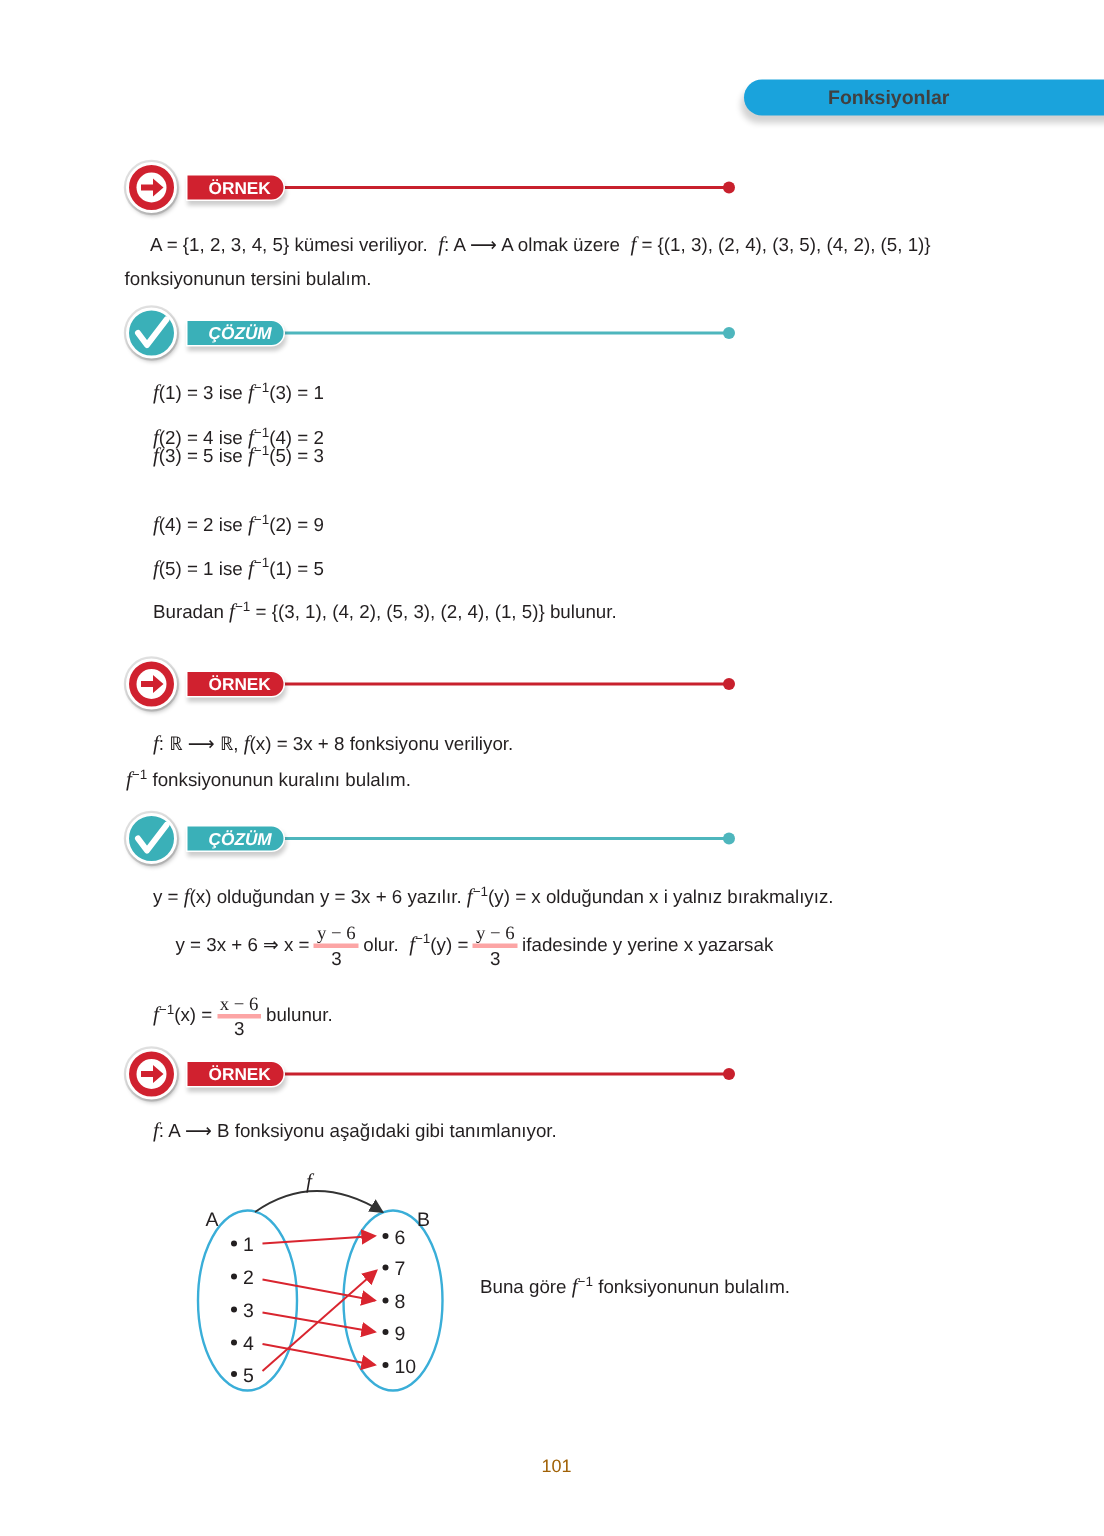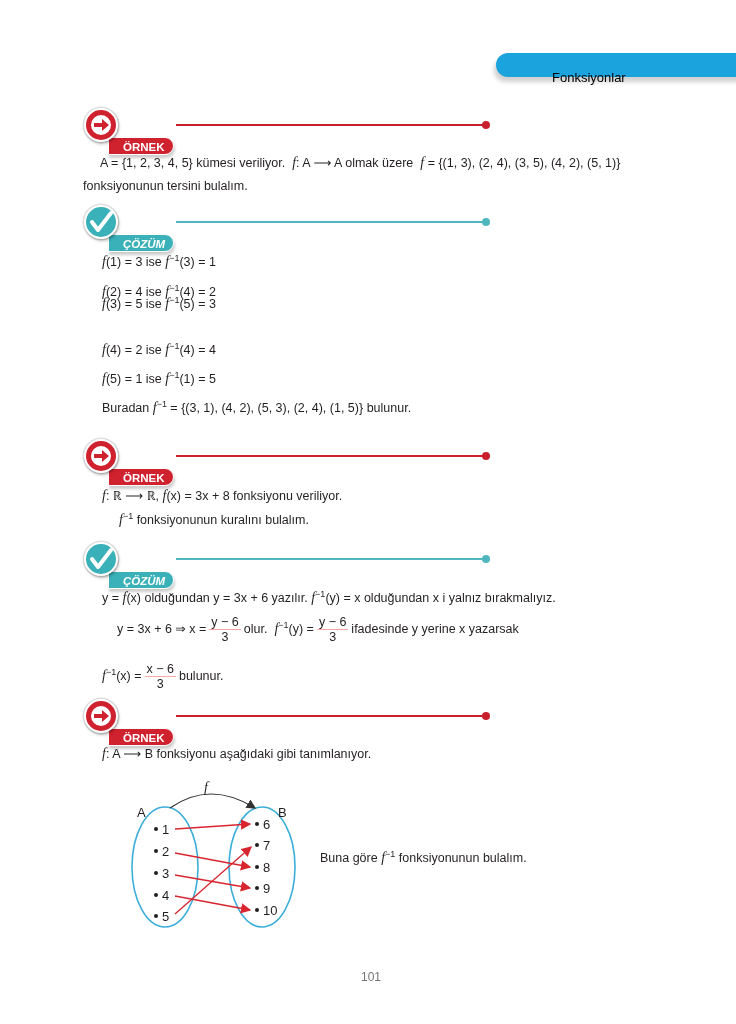--- a/index.html
+++ b/index.html
@@ -5,55 +5,55 @@
   * { box-sizing: border-box; margin: 0; padding: 0; }
   html, body { width: 736px; height: 1024px; background: #ffffff; overflow: hidden; }
   body { position: relative; font-family: "Liberation Sans", sans-serif; color: #231f20; font-size: 12.5px; }
 
   .header-tab {
     position: absolute; left: 496px; top: 53px; width: 250px; height: 24px;
     background: #1aa3dc; border-radius: 12px 0 0 12px;
     box-shadow: -2px 5px 4px rgba(0,0,0,0.18);
   }
   .header-tab span {
-    position: absolute; left: 56px; top: 17px; color: #000000; font-weight: normal; font-size: 13px;
+    position: absolute; left: 56px; top: 4px; color: #404040; font-weight: bold; font-size: 13px;
   }
 
   .badge-row { position: absolute; left: 84px; height: 34px; width: 410px; }
   .badge-circle {
     position: absolute; left: 0; top: 0; width: 34px; height: 34px; border-radius: 50%;
     border: 2px solid #fff; box-shadow: 0 0 0 1.5px rgba(0,0,0,0.12), 1px 2px 3px rgba(0,0,0,0.25);
     z-index: 2; display: flex; align-items: center; justify-content: center;
   }
   .badge-pill {
-    position: absolute; left: 24px; top: 8px; height: 18px; padding: 0 8px 0 14px;
+    position: absolute; left: 40px; top: 8px; height: 18px; padding: 0 8px 0 14px;
     border-radius: 0 9px 9px 0; color: #fff; font-weight: bold; font-size: 11.5px; line-height: 18px;
-    box-shadow: 1px 3px 3px rgba(0,0,0,0.2); z-index: 1; border: 1px solid #fff; margin-top: 21px;
+    box-shadow: 1px 3px 3px rgba(0,0,0,0.2); z-index: 1; border: 1px solid #fff;
   }
   .badge-line { position: absolute; left: 92px; top: 16px; height: 2px; }
   .badge-dot { position: absolute; top: 13px; width: 8px; height: 8px; border-radius: 50%; }
 
   .ornek .badge-circle { background: #d0212f; }
   .ornek .badge-pill { background: #d0212f; }
   .ornek .badge-line { background: #c8202d; width: 310px; }
   .ornek .badge-dot { background: #c8202d; left: 398px; }
 
   .cozum .badge-circle { background: #3ab0b8; }
   .cozum .badge-pill { background: #3ab0b8; font-style: italic; }
   .cozum .badge-line { background: #4eb6bd; width: 310px; }
   .cozum .badge-dot { background: #4eb6bd; left: 398px; }
 
   .txt { position: absolute; white-space: nowrap; font-size: 12.5px; }
   .m { font-family: "Liberation Serif", serif; font-style: italic; font-size: 14px; }
   .sup { font-size: 9px; vertical-align: 5px; }
   .frac { display: inline-block; vertical-align: middle; text-align: center; margin: 0 3px; }
-  .frac .num { display: block; border-bottom: 1px solid #fca5a5; padding: 0 2px; line-height: 14px; }
+  .frac .num { display: block; border-bottom: 3px solid #fca5a5; padding: 0 2px; line-height: 14px; font-family: Liberation Serif, serif; }
   .frac .den { display: block; line-height: 14px; }
 
-  .page-number { position: absolute; left: 361px; top: 970px; font-size: 12px; color: #737373; }
+  .page-number { position: absolute; left: 361px; top: 970px; font-size: 12px; color: #a16207; }
 </style>
 </head>
 <body>
 
 <div class="header-tab">
   <span>Fonksiyonlar</span>
 </div>
 
 <div class="badge-row ornek" style="top:108px;">
   <div class="badge-circle">
@@ -79,38 +79,38 @@
       </svg>
   </div>
   <div class="badge-pill">ÇÖZÜM</div>
   <div class="badge-line"></div>
   <div class="badge-dot"></div>
 </div>
 
 <div class="txt" style="left:102px;top:253px;"><span class="m">f</span><span>(1) = 3 ise </span><span class="m">f</span><span class="sup">−1</span><span>(3) = 1</span></div>
 <div class="txt" style="left:102px;top:283px;"><span class="m">f</span><span>(2) = 4 ise </span><span class="m">f</span><span class="sup">−1</span><span>(4) = 2</span></div>
 <div class="txt" style="left:102px;top:295px;"><span class="m">f</span><span>(3) = 5 ise </span><span class="m">f</span><span class="sup">−1</span><span>(5) = 3</span></div>
-<div class="txt" style="left:102px;top:341px;"><span class="m">f</span><span>(4) = 2 ise </span><span class="m">f</span><span class="sup">−1</span><span>(4) = 4</span></div>
+<div class="txt" style="left:102px;top:341px;"><span class="m">f</span><span>(4) = 2 ise </span><span class="m">f</span><span class="sup">−1</span><span>(2) = 9</span></div>
 <div class="txt" style="left:102px;top:370px;"><span class="m">f</span><span>(5) = 1 ise </span><span class="m">f</span><span class="sup">−1</span><span>(1) = 5</span></div>
 <div class="txt" style="left:102px;top:399px;"><span>Buradan </span><span class="m">f</span><span class="sup">−1</span><span> = {(3, 1), (4, 2), (5, 3), (2, 4), (1, 5)}</span><span> bulunur.</span></div>
 
 <div class="badge-row ornek" style="top:439px;">
   <div class="badge-circle">
     <svg width="22" height="22" viewBox="0 0 22 22">
         <circle cx="11" cy="11" r="10" fill="#fff"></circle>
         <path d="M4 9h8V5l7 6-7 6v-4H4z" fill="#d0212f"></path>
       </svg>
   </div>
   <div class="badge-pill">ÖRNEK</div>
   <div class="badge-line"></div>
   <div class="badge-dot"></div>
 </div>
 
 <div class="txt" style="left:102px;top:487px;"><span class="m">f</span><span>: ℝ ⟶ ℝ, </span><span class="m">f</span><span>(x) = 3x + 8 fonksiyonu veriliyor.</span></div>
-<div class="txt" style="left:119px;top:511px;text-align:right;"><span class="m">f</span><span class="sup">−1</span><span> fonksiyonunun kuralını bulalım.</span></div>
+<div class="txt" style="left:84px;top:511px;text-align:right;"><span class="m">f</span><span class="sup">−1</span><span> fonksiyonunun kuralını bulalım.</span></div>
 
 <div class="badge-row cozum" style="top:542px;">
   <div class="badge-circle">
     <svg width="26" height="26" viewBox="0 0 26 26">
         <path d="M4 13l6 8L23 4" stroke="#fff" stroke-width="4" fill="none" stroke-linecap="round" stroke-linejoin="round"></path>
       </svg>
   </div>
   <div class="badge-pill">ÇÖZÜM</div>
   <div class="badge-line"></div>
   <div class="badge-dot"></div>

